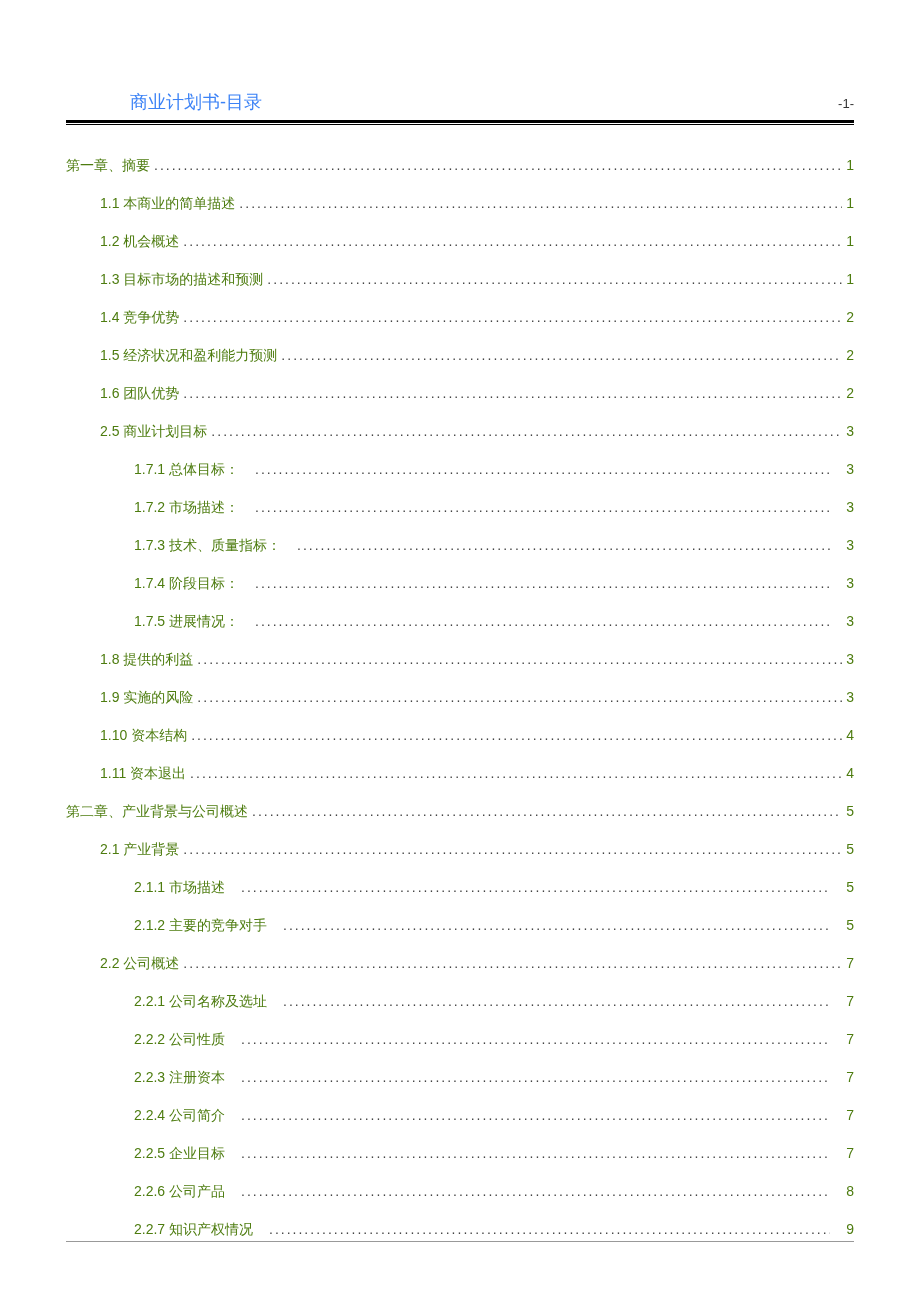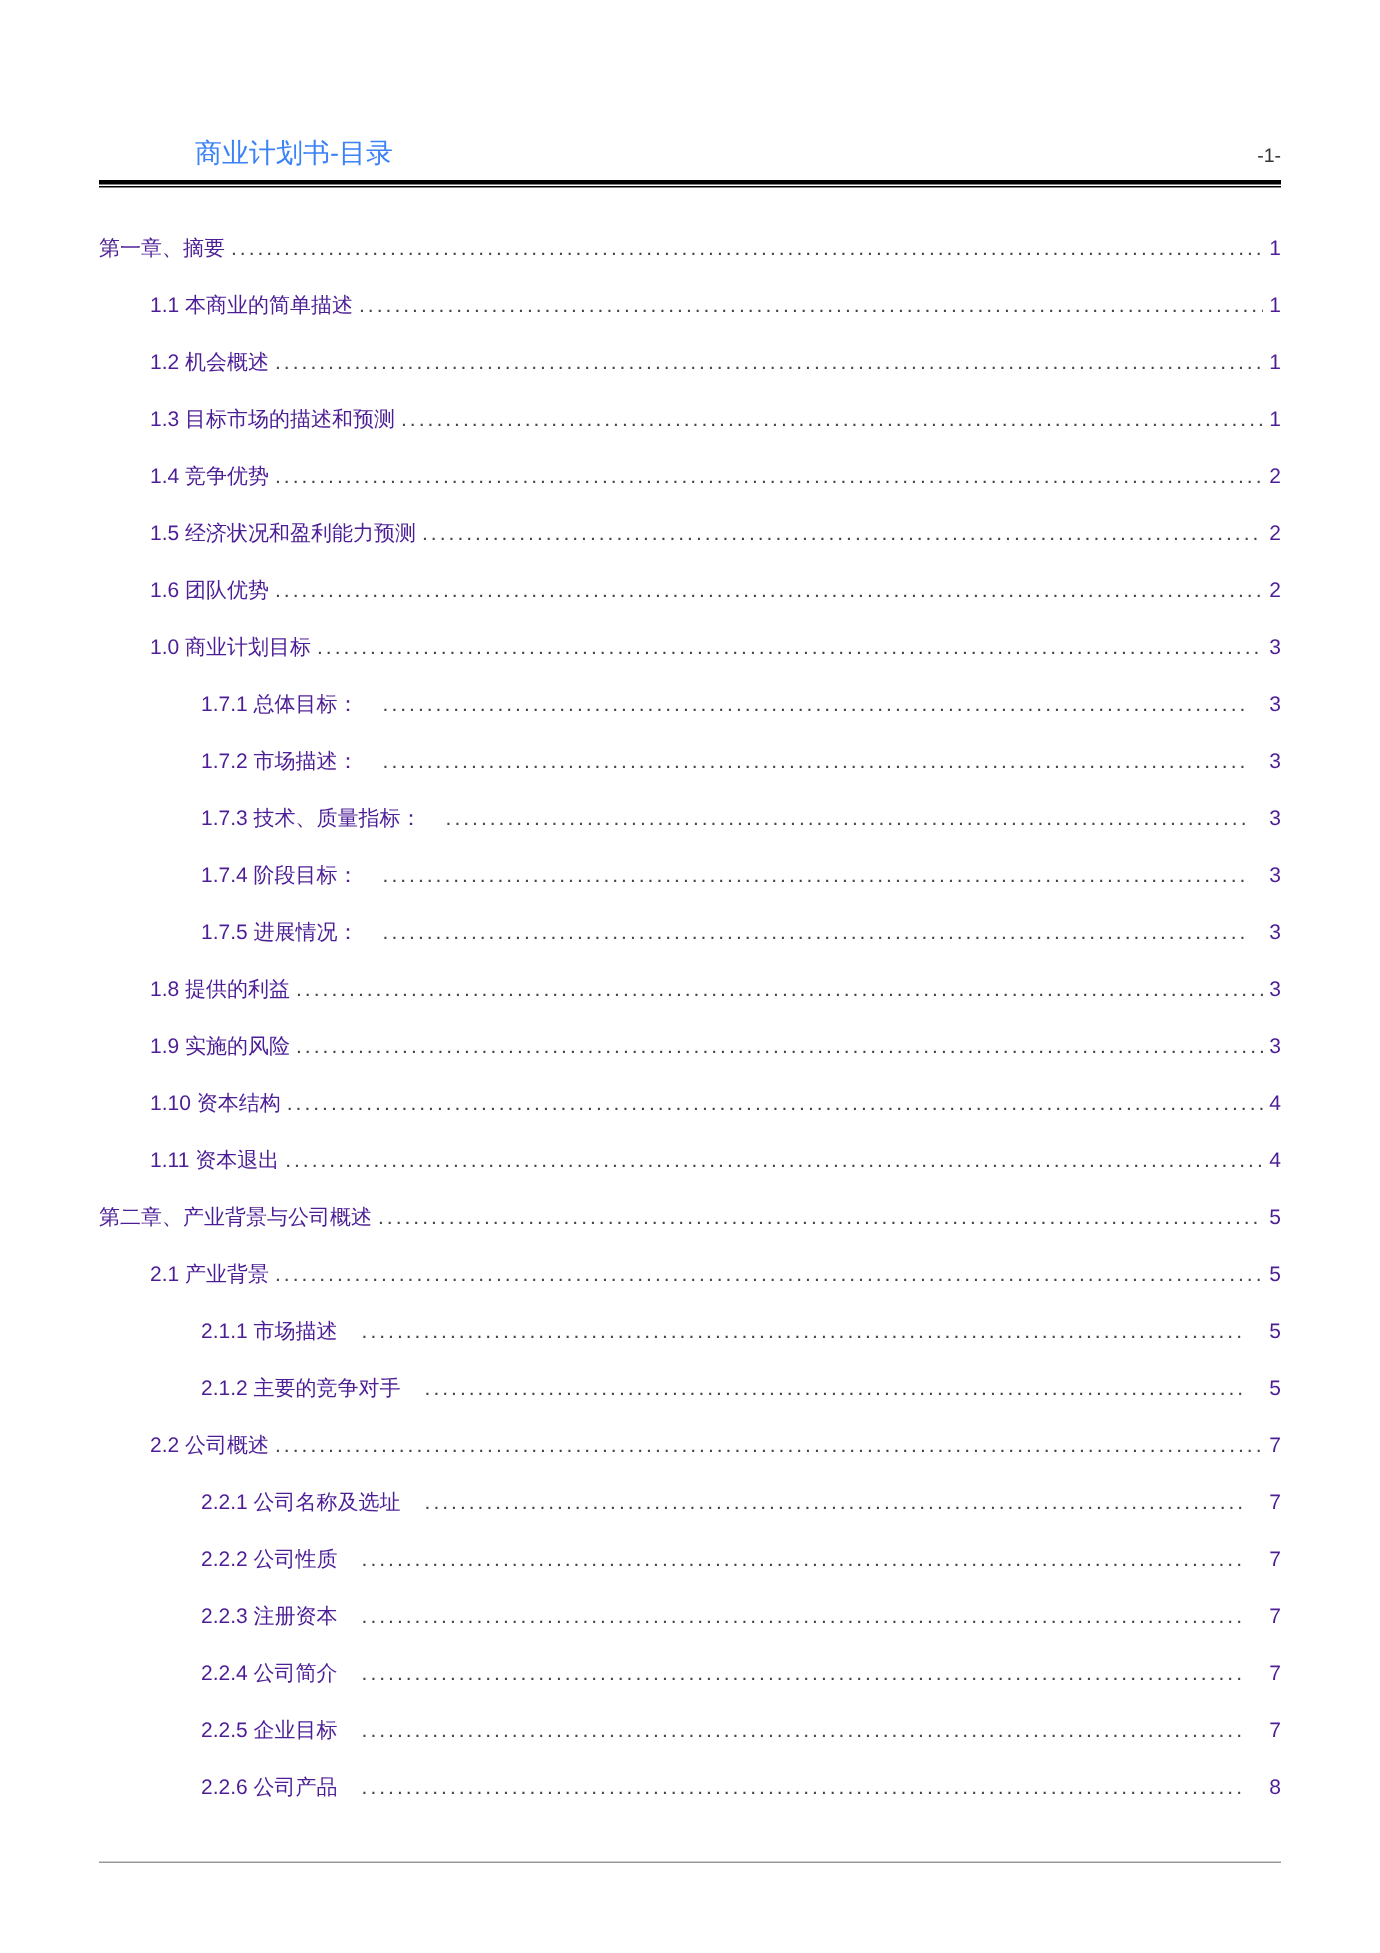--- a/index.html
+++ b/index.html
@@ -35,21 +35,21 @@
     height: 5px;
     margin: 2px 6px 0 6px;
   }
   .toc {
     padding: 32px 6px 0 6px;
   }
   .toc-entry {
     display: flex;
     align-items: baseline;
     font-size: 14px;
-    color: #4c1d95;
+    color: #4d7c0f;
     margin-bottom: 20px;
     white-space: nowrap;
   }
   .toc-entry.level-0 { padding-left: 0; }
   .toc-entry.level-1 { padding-left: 34px; }
   .toc-entry.level-2 { padding-left: 68px; gap: 12px; }
   .toc-label { flex: 0 0 auto; padding-right: 4px; }
   .toc-dots {
     flex: 1 1 auto;
     overflow: hidden;
@@ -116,21 +116,21 @@
         <span class="toc-label">1.5 经济状况和盈利能力预测</span>
         <span class="toc-dots"></span>
         <span class="toc-page">2</span>
       </div>
       <div class="toc-entry level-1">
         <span class="toc-label">1.6 团队优势</span>
         <span class="toc-dots"></span>
         <span class="toc-page">2</span>
       </div>
       <div class="toc-entry level-1">
-        <span class="toc-label">1.0 商业计划目标</span>
+        <span class="toc-label">2.5 商业计划目标</span>
         <span class="toc-dots"></span>
         <span class="toc-page">3</span>
       </div>
       <div class="toc-entry level-2">
         <span class="toc-label">1.7.1 总体目标：</span>
         <span class="toc-dots"></span>
         <span class="toc-page">3</span>
       </div>
       <div class="toc-entry level-2">
         <span class="toc-label">1.7.2 市场描述：</span>
@@ -219,20 +219,25 @@
       </div>
       <div class="toc-entry level-2">
         <span class="toc-label">2.2.5 企业目标</span>
         <span class="toc-dots"></span>
         <span class="toc-page">7</span>
       </div>
       <div class="toc-entry level-2">
         <span class="toc-label">2.2.6 公司产品</span>
         <span class="toc-dots"></span>
         <span class="toc-page">8</span>
+      </div>
+      <div class="toc-entry level-2">
+        <span class="toc-label">2.2.7 知识产权情况</span>
+        <span class="toc-dots"></span>
+        <span class="toc-page">9</span>
       </div>
     </div>
 
 </div>
 
 <div class="footer">
   <div class="footer-rule"></div>
 </div>
 
 </body></html>

